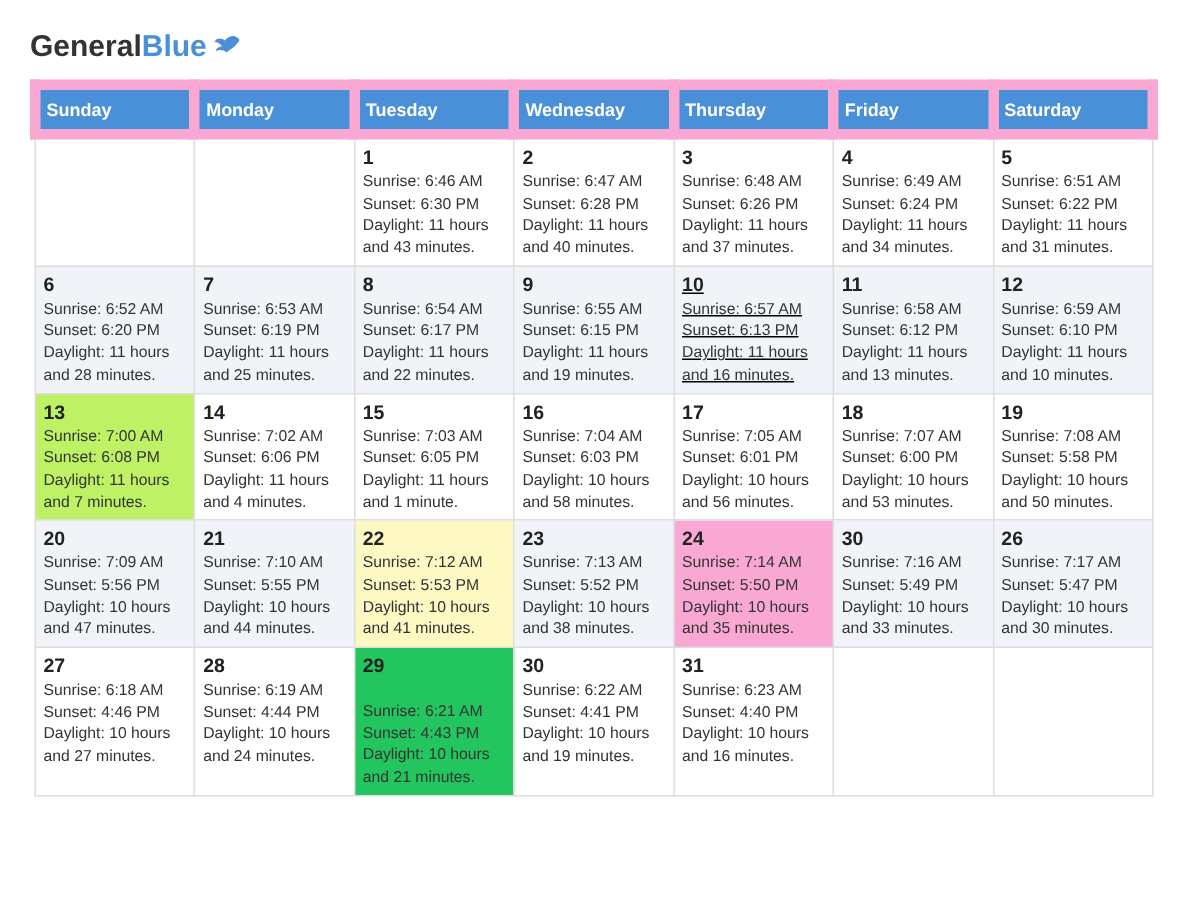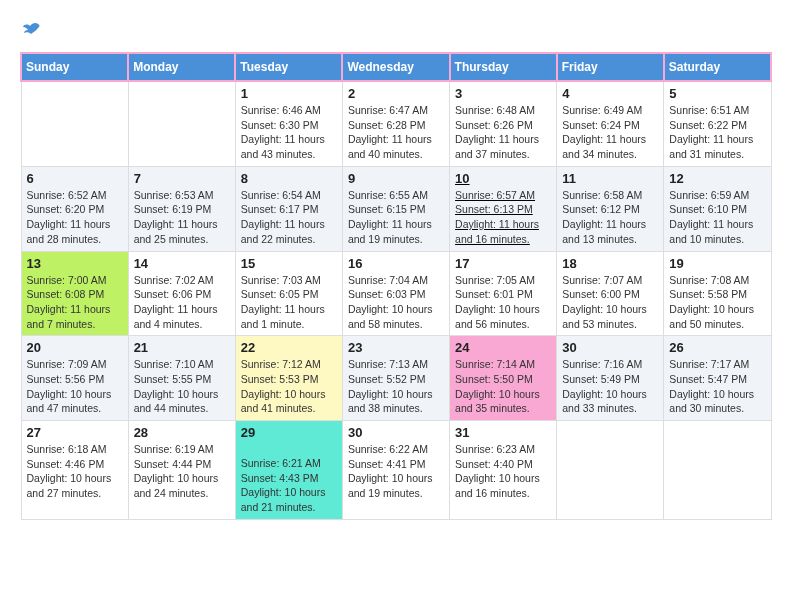--- a/index.html
+++ b/index.html
@@ -44,21 +44,21 @@
       border-collapse: collapse;
       font-size: 11px;
     }
     .calendar th {
       background-color: #4a90d9;
       color: white;
       padding: 6px 4px;
       text-align: left;
       font-size: 12px;
       font-weight: bold;
-      border: 2px solid #f9a8d4;
+      border: 7px solid #f9a8d4;
     }
     .calendar td {
       border: 1px solid #ddd;
       padding: 4px 5px;
       vertical-align: top;
       width: calc(100% / 7);
       height: 80px;
       background: #fff;
     }
     .calendar tr:nth-child(even) td {
@@ -83,20 +83,23 @@
     }
     .row-even td { background: #f0f4f8; }
     .row-odd td { background: #ffffff; }
   </style>
 </head>
 <body>
 
 <div class="header">
   <div class="logo">
     <div class="logo-top">
+      <span>
+        <span style="font-size:20px;font-weight:bold;color:#333;">General</span><span style="font-size:20px;font-weight:bold;color:#4a90d9;">Blue</span>
+      </span>
       <svg width="22" height="22" viewBox="0 0 22 22">
         <path d="M18 4 C16 2, 12 3, 10 6 C8 4, 4 4, 3 7 C5 7, 7 8, 8 10 C6 10, 4 11, 4 13 C6 12, 9 12, 11 14 C13 12, 16 11, 18 8 C20 6, 20 5, 18 4Z" fill="#4a90d9"></path>
       </svg>
     </div>
   </div>
   <div class="title-section">
     <div class="month-title"></div>
     <div class="subtitle"></div>
   </div>
 </div>
@@ -286,21 +289,21 @@
           <div class="day-info" style="white-space: pre-line;">Sunrise: 6:18 AM
 Sunset: 4:46 PM
 Daylight: 10 hours and 27 minutes.</div>
         </td>
         <td style="background: rgb(255, 255, 255);">
           <div class="day-number">28</div>
           <div class="day-info" style="white-space: pre-line;">Sunrise: 6:19 AM
 Sunset: 4:44 PM
 Daylight: 10 hours and 24 minutes.</div>
         </td>
-        <td style="background: #5eead4;">
+        <td style="background: #22c55e;">
           <div class="day-number">29</div>
           <div class="day-info" style="white-space: pre-line; margin-top: 16px;">Sunrise: 6:21 AM
 Sunset: 4:43 PM
 Daylight: 10 hours and 21 minutes.</div>
         </td>
         <td style="background: rgb(255, 255, 255);">
           <div class="day-number">30</div>
           <div class="day-info" style="white-space: pre-line;">Sunrise: 6:22 AM
 Sunset: 4:41 PM
 Daylight: 10 hours and 19 minutes.</div>

